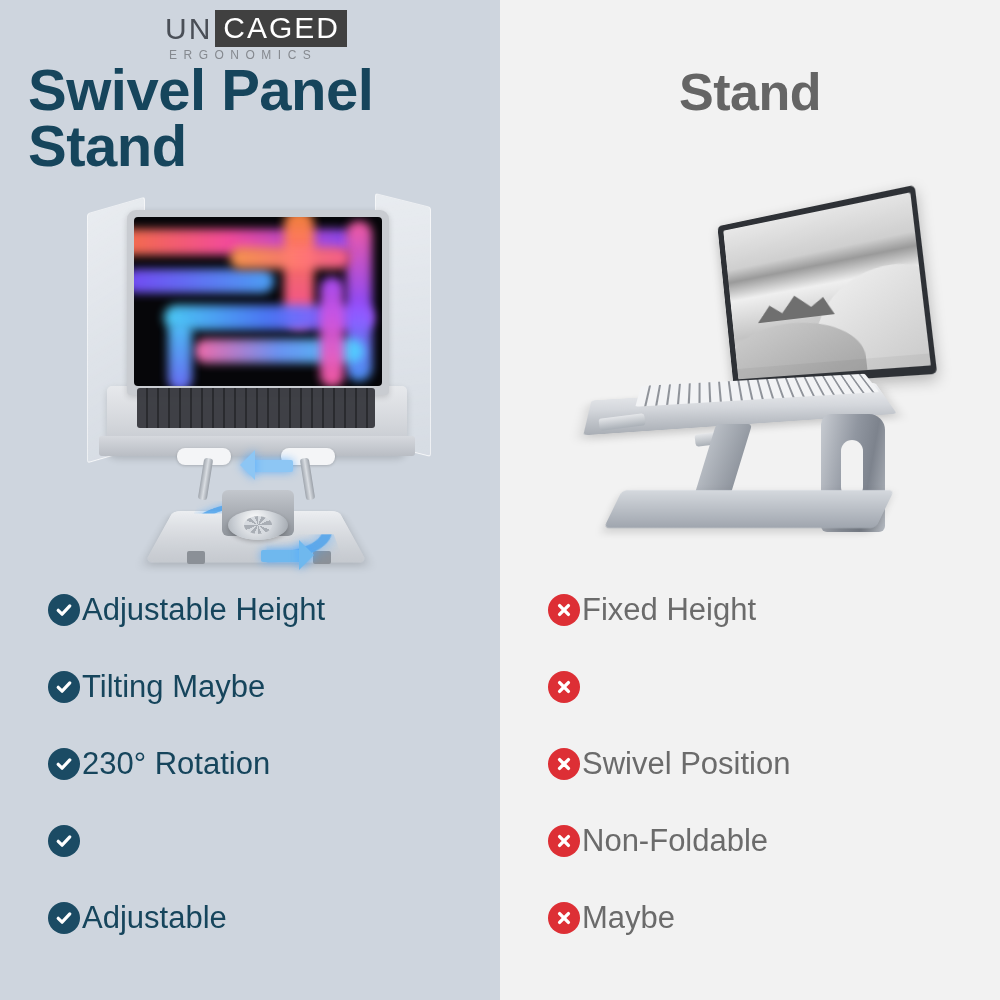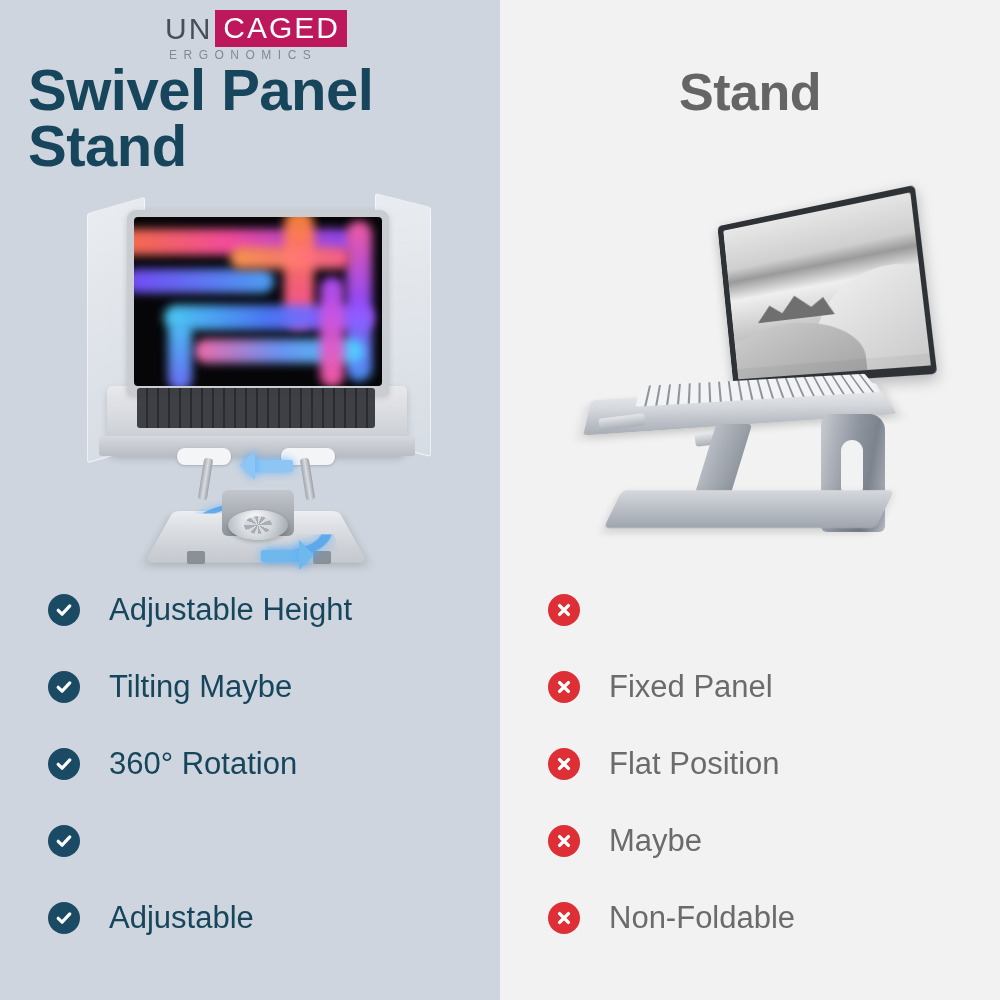--- a/index.html
+++ b/index.html
@@ -24,21 +24,21 @@
 
   
   .logo{ position:absolute; left:165px; top:12px; width:195px; }
   .logo-row{ display:flex; align-items:center; height:33px; }
   .logo-un{
     font-family:"Liberation Sans", sans-serif;
     font-size:30px; font-weight:400; letter-spacing:2px;
     color:#4a4f57; line-height:33px;
   }
   .logo-caged{
-    background:#be185d; color:#ffffff;
+    background:#404040; color:#ffffff;
     font-size:30px; font-weight:400; letter-spacing:2px;
     line-height:33px; padding:1px 7px 3px 8px; margin-left:3px;
   }
   .logo-sub{
     margin-top:3px; margin-left:4px;
     font-size:12px; letter-spacing:6.5px; color:#85898f; font-weight:400;
   }
 
   
   .title-left{
@@ -218,21 +218,21 @@
   .feat-left{ left:48px; top:589px; }
   .feat-right{ left:548px; top:589px; }
   .feat-row{ display:flex; align-items:center; height:42px; margin-bottom:35px; }
   .icon-badge{
     width:32px; height:32px; border-radius:50%; flex:0 0 32px;
     display:flex; align-items:center; justify-content:center;
   }
   .icon-check{ background:#1b4b64; }
   .icon-cross{ background:#dd2f35; }
   .icon-badge svg{ display:block; }
-  .feat-label{ margin-left:29px; font-size:31px; font-weight:400; white-space:nowrap; }
+  .feat-label{ margin-left:2px; font-size:31px; font-weight:400; white-space:nowrap; }
   .label-pro{ color:#16455c; }
   .label-con{ color:#6b6b6b; }
 </style>
 </head>
 <body>
 
 <div class="canvas">
 
   <div class="panel-left"></div>
   <div class="panel-right"></div>
@@ -326,21 +326,21 @@
           </svg>
       </span>
       <span class="feat-label label-pro">Tilting Maybe</span>
     </div>
     <div class="feat-row">
       <span class="icon-badge icon-check">
         <svg width="20" height="20" viewBox="0 0 20 20">
             <path d="M4.2 10.3 L8.1 14.2 L15.8 5.9" stroke="#ffffff" stroke-width="3.2" fill="none" stroke-linecap="round" stroke-linejoin="round"></path>
           </svg>
       </span>
-      <span class="feat-label label-pro">360° Rotation</span>
+      <span class="feat-label label-pro">230° Rotation</span>
     </div>
     <div class="feat-row">
       <span class="icon-badge icon-check">
         <svg width="20" height="20" viewBox="0 0 20 20">
             <path d="M4.2 10.3 L8.1 14.2 L15.8 5.9" stroke="#ffffff" stroke-width="3.2" fill="none" stroke-linecap="round" stroke-linejoin="round"></path>
           </svg>
       </span>
     </div>
     <div class="feat-row">
       <span class="icon-badge icon-check">
@@ -352,48 +352,48 @@
     </div>
   </div>
 
   <div class="feat-list feat-right">
     <div class="feat-row">
       <span class="icon-badge icon-cross">
         <svg width="20" height="20" viewBox="0 0 20 20">
             <path d="M5.6 5.6 L14.4 14.4 M14.4 5.6 L5.6 14.4" stroke="#ffffff" stroke-width="3.4" fill="none" stroke-linecap="round"></path>
           </svg>
       </span>
-    </div>
-    <div class="feat-row">
-      <span class="icon-badge icon-cross">
-        <svg width="20" height="20" viewBox="0 0 20 20">
-            <path d="M5.6 5.6 L14.4 14.4 M14.4 5.6 L5.6 14.4" stroke="#ffffff" stroke-width="3.4" fill="none" stroke-linecap="round"></path>
-          </svg>
-      </span>
-      <span class="feat-label label-con">Fixed Panel</span>
-    </div>
-    <div class="feat-row">
-      <span class="icon-badge icon-cross">
-        <svg width="20" height="20" viewBox="0 0 20 20">
-            <path d="M5.6 5.6 L14.4 14.4 M14.4 5.6 L5.6 14.4" stroke="#ffffff" stroke-width="3.4" fill="none" stroke-linecap="round"></path>
-          </svg>
-      </span>
-      <span class="feat-label label-con">Flat Position</span>
+      <span class="feat-label label-con">Fixed Height</span>
+    </div>
+    <div class="feat-row">
+      <span class="icon-badge icon-cross">
+        <svg width="20" height="20" viewBox="0 0 20 20">
+            <path d="M5.6 5.6 L14.4 14.4 M14.4 5.6 L5.6 14.4" stroke="#ffffff" stroke-width="3.4" fill="none" stroke-linecap="round"></path>
+          </svg>
+      </span>
+    </div>
+    <div class="feat-row">
+      <span class="icon-badge icon-cross">
+        <svg width="20" height="20" viewBox="0 0 20 20">
+            <path d="M5.6 5.6 L14.4 14.4 M14.4 5.6 L5.6 14.4" stroke="#ffffff" stroke-width="3.4" fill="none" stroke-linecap="round"></path>
+          </svg>
+      </span>
+      <span class="feat-label label-con">Swivel Position</span>
+    </div>
+    <div class="feat-row">
+      <span class="icon-badge icon-cross">
+        <svg width="20" height="20" viewBox="0 0 20 20">
+            <path d="M5.6 5.6 L14.4 14.4 M14.4 5.6 L5.6 14.4" stroke="#ffffff" stroke-width="3.4" fill="none" stroke-linecap="round"></path>
+          </svg>
+      </span>
+      <span class="feat-label label-con">Non-Foldable</span>
     </div>
     <div class="feat-row">
       <span class="icon-badge icon-cross">
         <svg width="20" height="20" viewBox="0 0 20 20">
             <path d="M5.6 5.6 L14.4 14.4 M14.4 5.6 L5.6 14.4" stroke="#ffffff" stroke-width="3.4" fill="none" stroke-linecap="round"></path>
           </svg>
       </span>
       <span class="feat-label label-con">Maybe</span>
     </div>
-    <div class="feat-row">
-      <span class="icon-badge icon-cross">
-        <svg width="20" height="20" viewBox="0 0 20 20">
-            <path d="M5.6 5.6 L14.4 14.4 M14.4 5.6 L5.6 14.4" stroke="#ffffff" stroke-width="3.4" fill="none" stroke-linecap="round"></path>
-          </svg>
-      </span>
-      <span class="feat-label label-con">Non-Foldable</span>
-    </div>
   </div>
 
 </div>
 
 </body></html>

